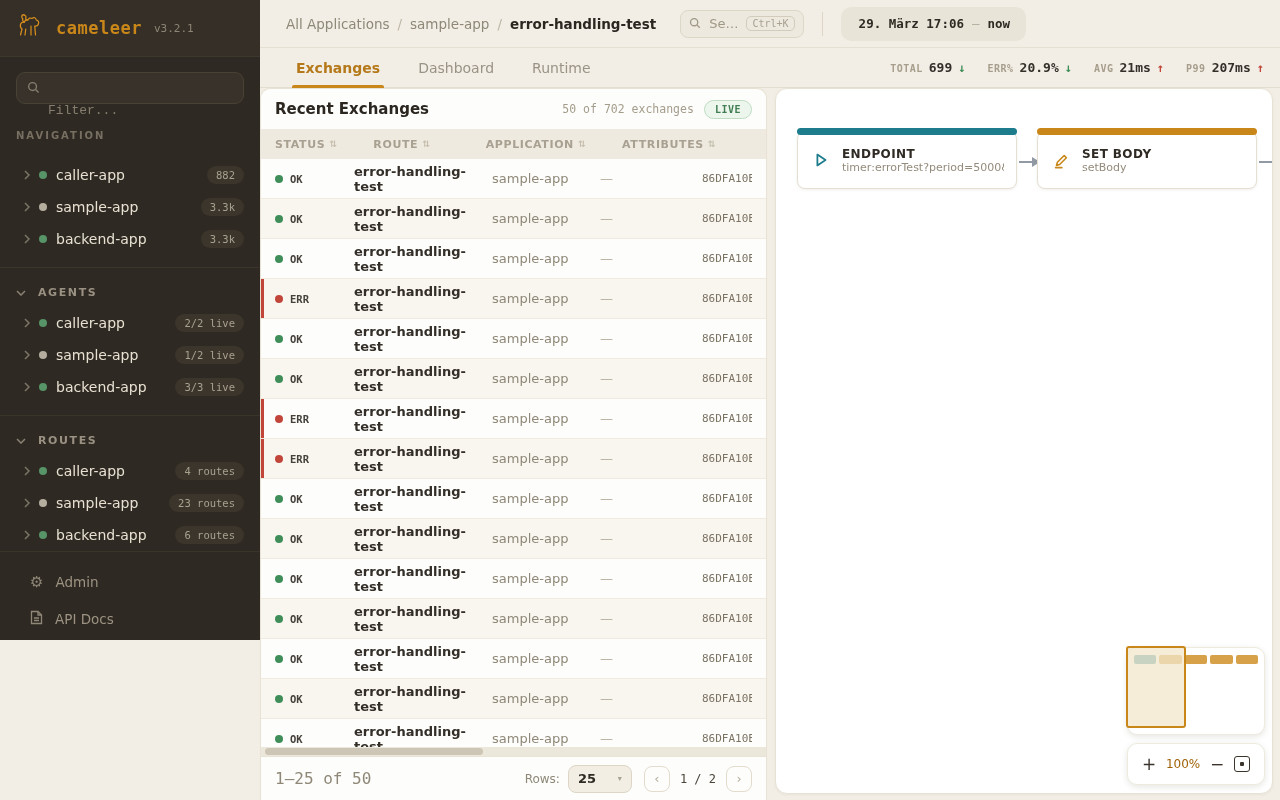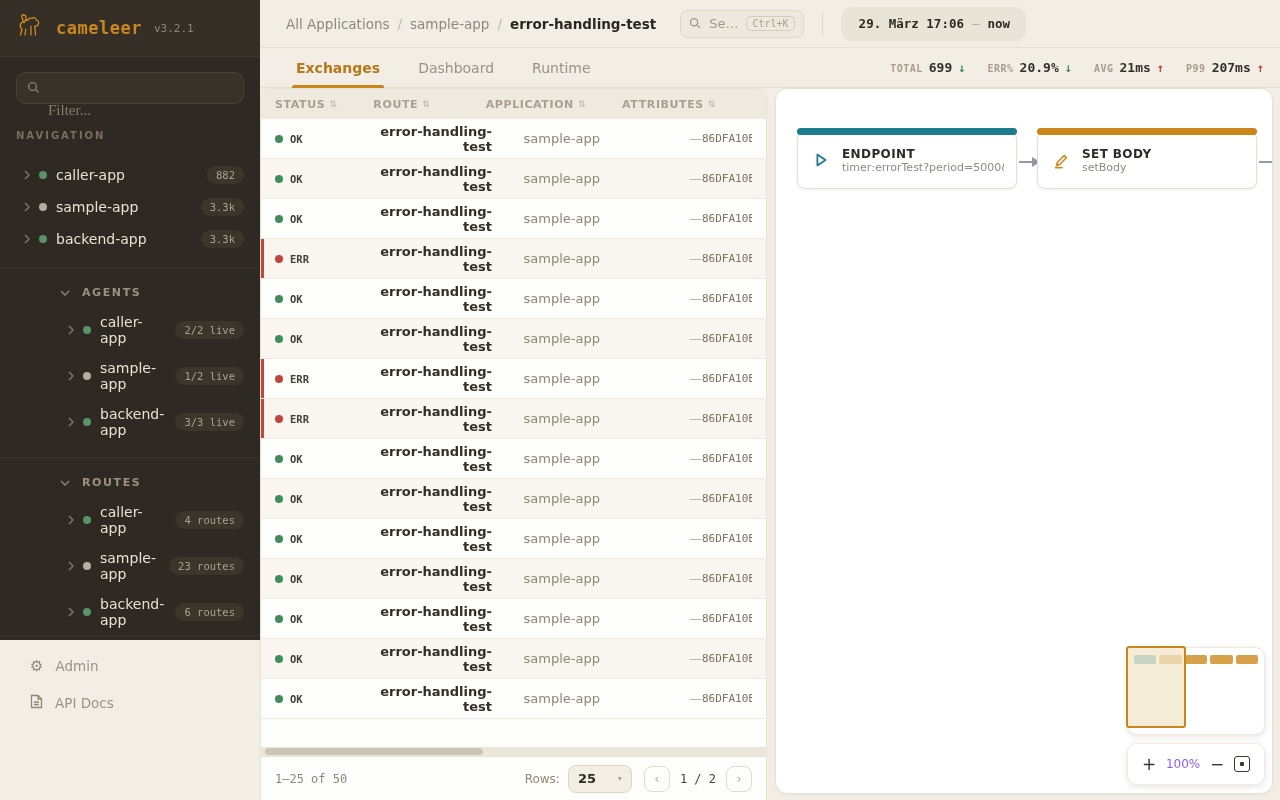--- a/index.html
+++ b/index.html
@@ -5,25 +5,25 @@
   * { margin:0; padding:0; box-sizing:border-box; }
   html,body { width:1280px; height:800px; overflow:hidden; }
   body { font-family:"DejaVu Sans","Liberation Sans",sans-serif; background:#f2eee5; position:relative; color:#2f2a23; }
 
   
   .sidebar { position:absolute; left:0; top:0; width:260px; height:640px; background:#2e2922; display:flex; flex-direction:column; }
   .logo-row { height:57px; background:#362f27; border-bottom:1px solid #3e372d; display:flex; align-items:center; padding:0 16px; gap:10px; flex:none; }
   .brand { color:var(--accent); font-family:"DejaVu Sans Mono",monospace; font-weight:bold; font-size:17px; letter-spacing:.5px; }
   .version { color:#8d8576; font-family:"DejaVu Sans Mono",monospace; font-size:11px; margin-left:2px; }
   .filter-box { margin:15px 16px 0; height:32px; background:#38322a; border:1px solid #484136; border-radius:9px; display:flex; align-items:center; padding:0 10px; gap:8px; flex:none; }
-  .filter-box input { background:transparent; border:none; outline:none; color:#cfc8ba; font-size:15px; width:100%; font-family:Liberation Serif, serif;margin-top:45px; }
+  .filter-box input { background:transparent; border:none; outline:none; color:#cfc8ba; font-size:13px; width:100%; font-family:Liberation Mono, monospace;margin-top:45px; }
   .filter-box input::placeholder { color:#857d6e; }
   .nav-label { margin:26px 16px 4px; font-size:10px; font-weight:bold; letter-spacing:2px; color:#776f61; }
   .nav-section { padding-top:14px; }
-  .nav-section + .nav-section { border-top:1px solid #3a342b; margin-top:12px;padding-left:44px; }
+  .nav-section + .nav-section { border-top:1px solid #3a342b; margin-top:12px; }
   .section-head { display:flex; align-items:center; gap:12px; padding:4px 16px 8px; cursor:pointer; }
   .section-label { font-size:11px; font-weight:bold; letter-spacing:1.6px; color:#9a9183; }
   .nav-item { display:flex; align-items:center; gap:9px; padding:7px 16px 7px 24px; cursor:pointer; }
   .nav-item-label { color:#e8e1d3; font-size:14px; flex:1; }
   .nav-badge { background:#3b352b; color:#a9a190; border-radius:10px; padding:3px 9px; font-size:10.5px; font-family:"DejaVu Sans Mono",monospace; }
   .dot { width:8px; height:8px; border-radius:50%; flex:none; }
   .dot-green { background:#579467; }
   .dot-gray { background:#b5ae9f; }
   .chev { color:#7d7567; display:flex; align-items:center; flex:none; }
   .sidebar-spacer { flex:1; }
@@ -62,36 +62,36 @@
   
   .table-panel { position:absolute; left:260px; top:88px; width:507px; height:712px; background:#fdfdfb; border:1px solid #e8e2d4; border-bottom:none; border-radius:10px 10px 0 0; display:flex; flex-direction:column; overflow:hidden; }
   .table-head { height:40px; flex:none; display:flex; align-items:center; padding:0 14px; gap:10px; }
   .table-title { font-size:15px; font-weight:bold; color:#2b2620; flex:1; }
   .table-sub { font-size:11.5px; color:#a59d8c; font-family:"DejaVu Sans Mono",monospace; }
   .live-chip { border:1px solid #bfdcc2; background:#edf6ed; color:#3f7d52; border-radius:12px; padding:3px 10px; font-size:10px; font-weight:bold; font-family:"DejaVu Sans Mono",monospace; letter-spacing:.5px; }
   .col-head { height:30px; flex:none; background:#efeae0; display:flex; align-items:center; padding:0 14px;gap:36px; }
   .col { display:flex; align-items:center; gap:4px; font-size:11px; font-weight:bold; letter-spacing:.6px; color:#a8a090; cursor:pointer; }
   .sort-glyph { font-size:9px; color:#c5bead; }
   .c-status{width:79px;} .c-route{width:138px;} .c-app{width:108px;} .c-attr{width:102px;} .c-ex{flex:1; overflow:hidden; white-space:nowrap;}
-  .rows { flex:1; overflow:hidden; position:relative;text-align:right; }
+  .rows { flex:1; overflow:hidden; position:relative; }
   .t-row { height:40px; display:flex; align-items:center; padding:0 14px; border-bottom:1px solid #f0ebe1; cursor:pointer; }
   .t-row.striped { background:#f9f6f0; }
   .t-row.row-err { box-shadow:inset 3px 0 0 #c2453a; }
   .cell-status { display:flex; align-items:center; gap:7px; font-family:"DejaVu Sans Mono",monospace; font-size:10.5px; font-weight:bold; color:#45403a; }
   .cell-route { font-size:13px; font-weight:bold; color:#332e27; }
   .cell-app { font-size:13px; color:#8f8878; }
   .cell-attr { font-size:13px; color:#b5ad9c; }
   .cell-ex { font-family:"DejaVu Sans Mono",monospace; font-size:11px; color:#7b7262; }
   .sdot { width:8px; height:8px; border-radius:50%; }
   .sdot-ok { background:#3f8d58; }
   .sdot-err { background:#c2453a; }
   .h-scroll { position:absolute; left:0; bottom:44px; width:100%; height:9px; background:#ece7db; }
   .h-thumb { position:absolute; left:4px; top:1px; width:218px; height:7px; background:#cdc5b5; border-radius:4px; cursor:grab; }
   .table-footer { height:44px; flex:none; border-top:1px solid #e9e3d6; display:flex; align-items:center; padding:0 14px; background:#fdfdfb; }
-  .pg-summary { font-family:"DejaVu Sans Mono",monospace; font-size:12px; color:#8f8878; flex:1; }
+  .pg-summary { font-family:"DejaVu Sans Mono",monospace; font-size:16px; color:#8f8878; flex:1; }
   .rows-label { font-size:12px; color:#8f8878; margin-right:8px; }
   .rows-select { width:64px; height:28px; background:#f2eee4; border:1px solid #ddd6c6; border-radius:8px; display:flex; align-items:center; justify-content:space-between; padding:0 9px; cursor:pointer; margin-right:12px; }
   .rows-select .val { font-size:13px; color:#2e2a24; font-weight:bold; }
   .caret { font-size:8px; color:#a9a192; }
   .pg-btn { width:26px; height:26px; border:1px solid #e3dccd; border-radius:8px; background:transparent; display:flex; align-items:center; justify-content:center; color:#b5ad9c; font-size:13px; cursor:pointer; font-family:inherit; }
   .pg-ind { font-family:"DejaVu Sans Mono",monospace; font-size:12px; color:#4a443a; margin:0 10px; }
 
   
   .flow-panel { position:absolute; left:775px; top:88px; width:498px; height:706px; background:#ffffff; border:1px solid #e8e2d4; border-radius:12px; overflow:hidden; box-shadow:0 1px 3px rgba(60,50,30,.05); }
   .flow-node { position:absolute; width:220px; height:58px; background:#fff; border:1px solid #e6e0d3; border-radius:8px; box-shadow:0 1px 3px rgba(60,50,30,.08); display:flex; align-items:center; gap:10px; padding:8px 12px; cursor:pointer; }
@@ -101,21 +101,21 @@
   .node-title { font-size:12px; font-weight:bold; color:#2f2a23; letter-spacing:.4px; }
   .node-sub { font-size:11px; color:#948b7b; white-space:nowrap; overflow:hidden; max-width:168px; }
   .flow-arrow { position:absolute; }
   
   .minimap { position:absolute; right:7px; bottom:58px; width:138px; height:88px; background:#fff; border:1px solid #efeade; border-radius:10px; box-shadow:0 2px 6px rgba(60,50,30,.12); cursor:pointer; }
   .mm-bars { position:absolute; top:7px; left:6px; right:6px; display:flex; gap:3px; }
   .mm-bar { height:9px; border-radius:2px; flex:1; }
   .mm-viewport { position:absolute; left:-2px; top:-2px; width:60px; height:82px; border:2px solid var(--accent); background:rgba(242,231,203,.75); border-radius:3px; cursor:grab; }
   .zoom-ctl { position:absolute; right:7px; bottom:8px; width:138px; height:42px; background:#fff; border:1px solid #efeade; border-radius:10px; box-shadow:0 2px 6px rgba(60,50,30,.12); display:flex; align-items:center; justify-content:space-between; padding:0 14px; }
   .zoom-btn { background:none; border:none; font-size:17px; color:#3a342c; cursor:pointer; font-family:inherit; line-height:1; }
-  .zoom-level { font-size:12px; color:#8b5cf6; }
+  .zoom-level { font-size:12px; color:#a16207; }
   .fit-btn { width:16px; height:16px; border:1.5px solid #3a342c; border-radius:3px; background:none; position:relative; cursor:pointer; }
   .fit-btn::after { content:""; position:absolute; left:50%; top:50%; width:4px; height:4px; margin:-2px 0 0 -2px; background:#3a342c; border-radius:1px; }
 </style>
 </head>
 <body>
 
 <aside class="sidebar">
   <div class="logo-row">
     <span>
       <svg width="30" height="28" viewBox="0 0 40 36" fill="none" stroke="#d9901c" stroke-width="1.6" stroke-linecap="round" stroke-linejoin="round">
@@ -350,20 +350,25 @@
 
   <span class="stat">
     <span class="stat-label">P99</span>
     <span class="stat-value">207ms</span>
     <span class="stat-arrow trend-red">↑</span>
   </span>
 </div>
 </div>
 
 <section class="table-panel">
+  <div class="table-head">
+    <span class="table-title">Recent Exchanges</span>
+    <span class="table-sub">50 of 702 exchanges</span>
+    <span class="live-chip">LIVE</span>
+  </div>
   <div class="col-head" id="col-head">
   <span class="col c-status">
     <span>STATUS</span>
     <span class="sort-glyph">⇅</span>
   </span>
 
   <span class="col c-route">
     <span>ROUTE</span>
     <span class="sort-glyph">⇅</span>
   </span>

